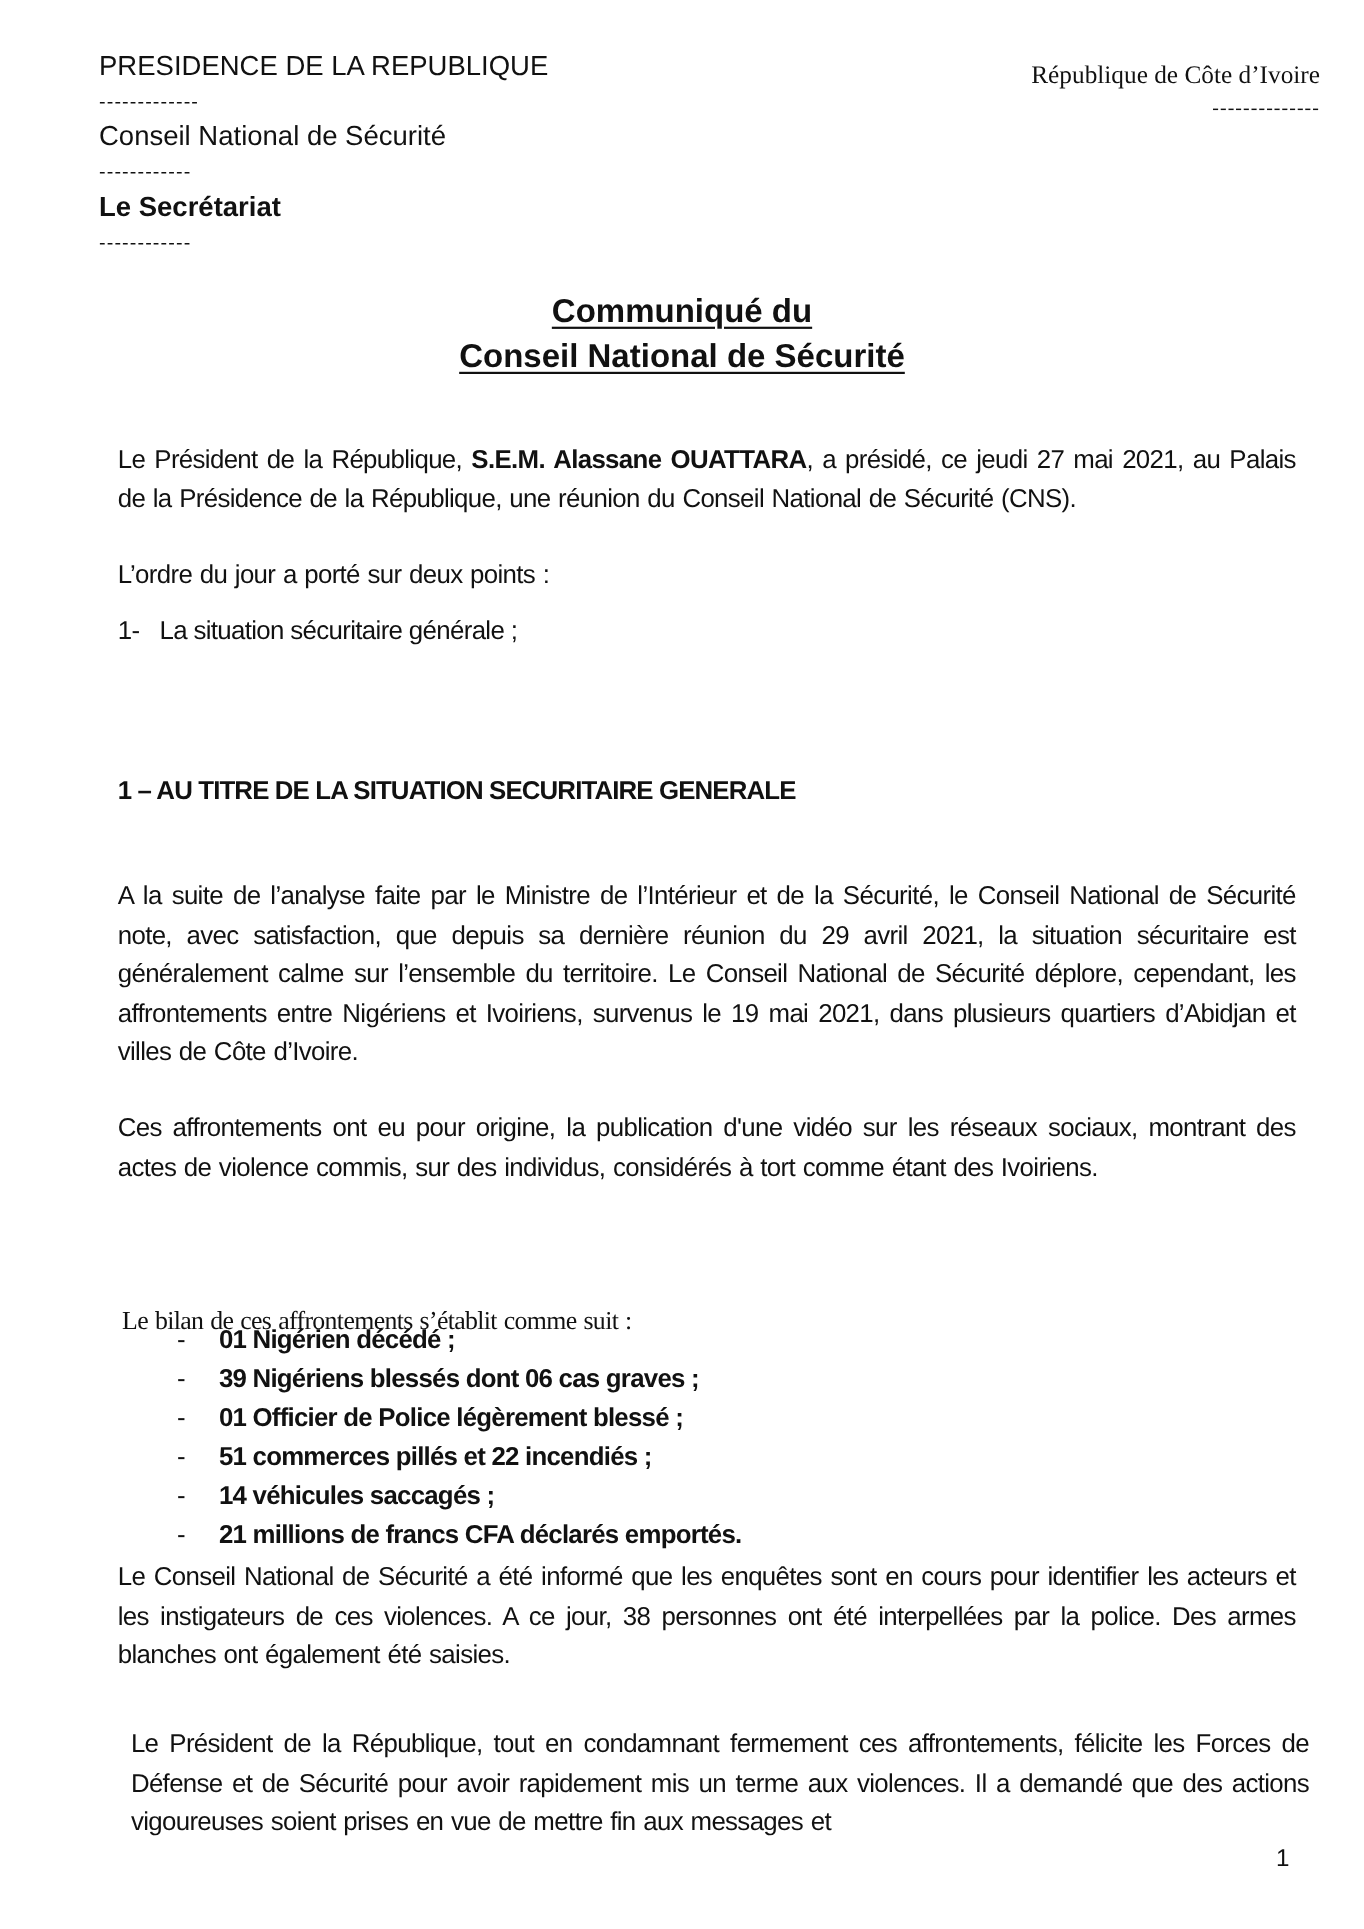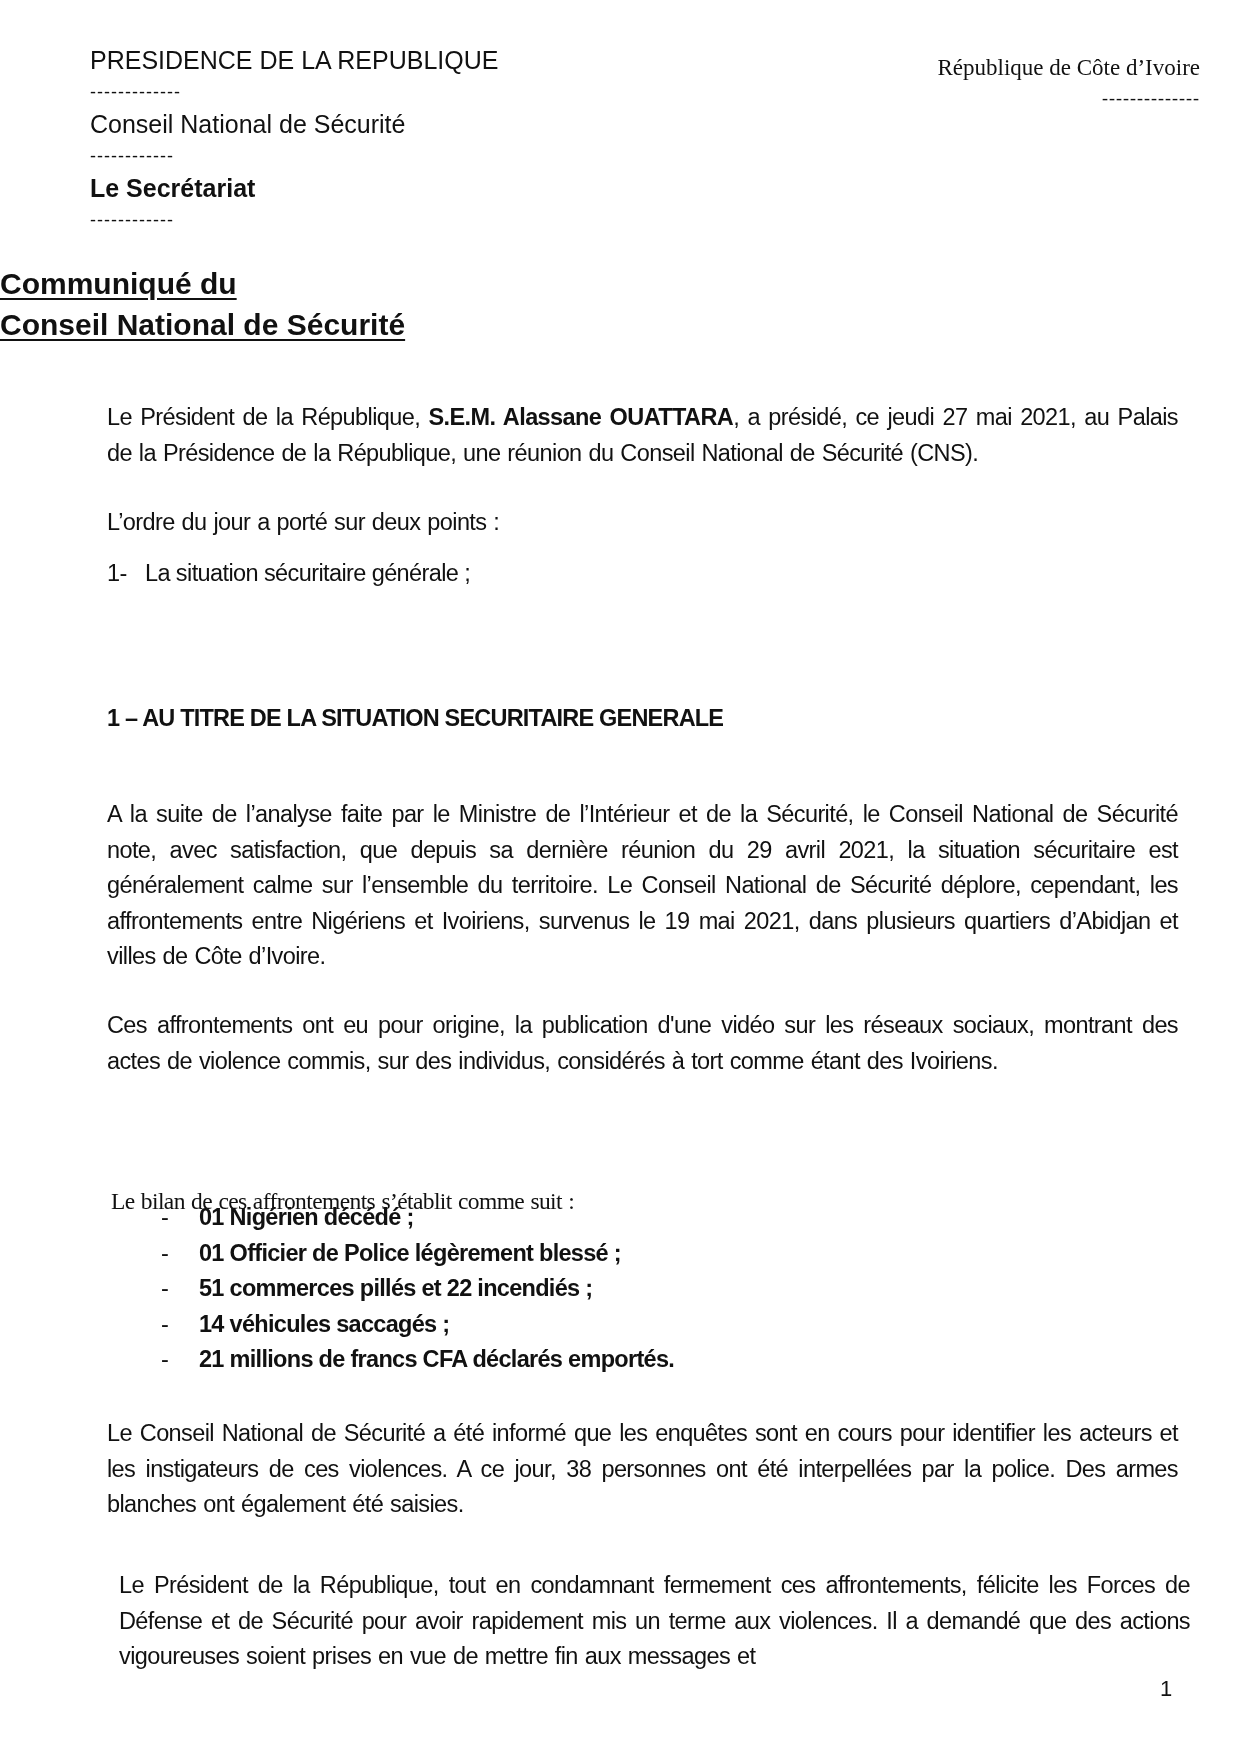--- a/index.html
+++ b/index.html
@@ -15,21 +15,21 @@
   }
   .hdr-right {
     position: absolute; left: 800px; top: 52px; width: 400px;
     text-align: right; font-size: 23px; line-height: 31px; font-family: Liberation Serif, serif;
   }
   .hdr-line { display: block; white-space: nowrap; }
   .hdr-sep { display: block; letter-spacing: 1px; font-size: 18px; line-height: 31px; }
   .bold { font-weight: bold; }
   .title {
     position: absolute; left: 0; width: 1240px; top: 263px;
-    text-align: left; font-weight: bold; font-size: 30px; line-height: 41px;
+    text-align: center; font-weight: bold; font-size: 30px; line-height: 41px;
   }
   .title span { text-decoration: underline; text-decoration-thickness: 2px; text-underline-offset: 4px; }
   .para { position: absolute; left: 107px; width: 1071px; font-size: 23.5px; line-height: 35.5px; text-align: justify; letter-spacing: -0.6px; word-spacing: 1px; }
   .para-left { text-align: left; }
   .agenda-item { position: absolute; left: 107px; font-size: 23.5px; letter-spacing: -0.6px; white-space: nowrap; }
   .agenda-num { display: inline-block; width: 38px; }
   .section-heading { position: absolute; left: 107px; font-size: 23.5px; font-weight: bold; letter-spacing: -0.8px; white-space: nowrap; }
   .bilan-list { position: absolute; left: 107px; top: 1166px; margin: 16px; padding: 0; list-style: none; }
   .bilan-item { font-size: 23.5px; line-height: 35.5px; height: 35.5px; font-weight: bold; white-space: nowrap; letter-spacing: -0.7px; }
   .bilan-dash { display: inline-block; width: 76px; padding-left: 38px; box-sizing: border-box; font-weight: normal; }
@@ -70,20 +70,21 @@
   <div class="section-heading" style="top:705px;">1 – AU TITRE DE LA SITUATION SECURITAIRE GENERALE</div>
 
   <p class="para" style="top:797px; margin:0;">A la suite de l’analyse faite par le Ministre de l’Intérieur et de la Sécurité, le Conseil National de Sécurité note, avec satisfaction, que depuis sa dernière réunion du 29 avril 2021, la situation sécuritaire est généralement calme sur l’ensemble du territoire.  Le Conseil National de Sécurité déplore, cependant, les affrontements entre Nigériens et Ivoiriens, survenus le 19 mai 2021, dans plusieurs quartiers d’Abidjan et villes de Côte d’Ivoire.</p>
 
   <p class="para" style="top:1008px; margin:0;">Ces affrontements ont eu pour origine, la publication d'une vidéo sur les réseaux sociaux, montrant des actes de violence commis, sur des individus, considérés à tort comme étant des Ivoiriens.</p>
 
   <p class="para para-left" style="top:1180px; margin:4px;font-family:Liberation Serif, serif;">Le bilan de ces affrontements s’établit comme suit :</p>
 
   <ul class="bilan-list" style="top:1184px;">
     <li class="bilan-item"><span class="bilan-dash">-</span><span>01 Nigérien décédé ;</span></li>
+    <li class="bilan-item"><span class="bilan-dash">-</span><span>39 Nigériens blessés dont 06 cas graves ;</span></li>
     <li class="bilan-item"><span class="bilan-dash">-</span><span>01 Officier de Police légèrement blessé ;</span></li>
     <li class="bilan-item"><span class="bilan-dash">-</span><span>51 commerces pillés et 22 incendiés ;</span></li>
     <li class="bilan-item"><span class="bilan-dash">-</span><span>14 véhicules saccagés ;</span></li>
     <li class="bilan-item"><span class="bilan-dash">-</span><span>21 millions de francs CFA déclarés emportés.</span></li>
   </ul>
 
   <p class="para" style="top:1416px; margin:0;">Le Conseil National de Sécurité a été informé que les enquêtes sont en cours pour identifier les acteurs et les instigateurs de ces violences. A ce jour, 38 personnes ont été interpellées par la police.  Des armes blanches ont également été saisies.</p>
 
   <p class="para" style="top:1556px; margin:12px;">Le Président de la République, tout en condamnant fermement ces affrontements, félicite les Forces de Défense et de Sécurité pour avoir rapidement mis un terme aux violences.  Il a demandé que des actions vigoureuses soient prises en vue de mettre fin aux messages et</p>
 

